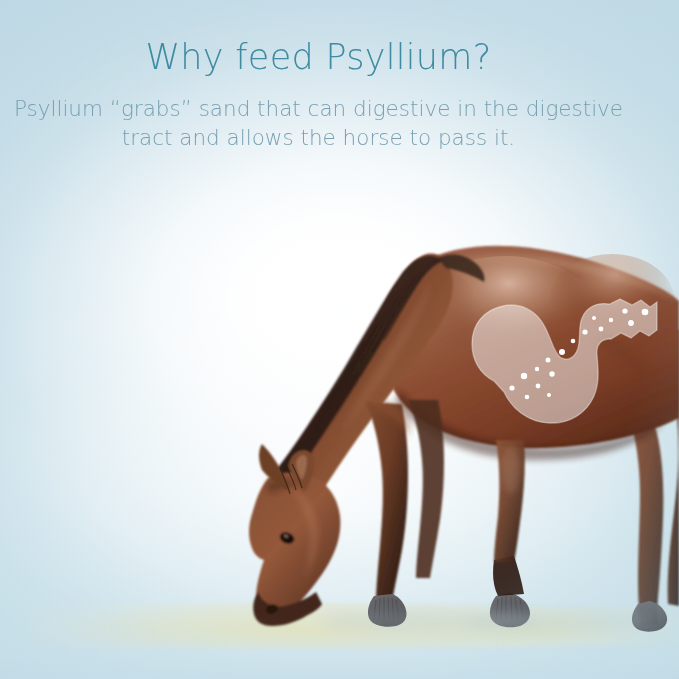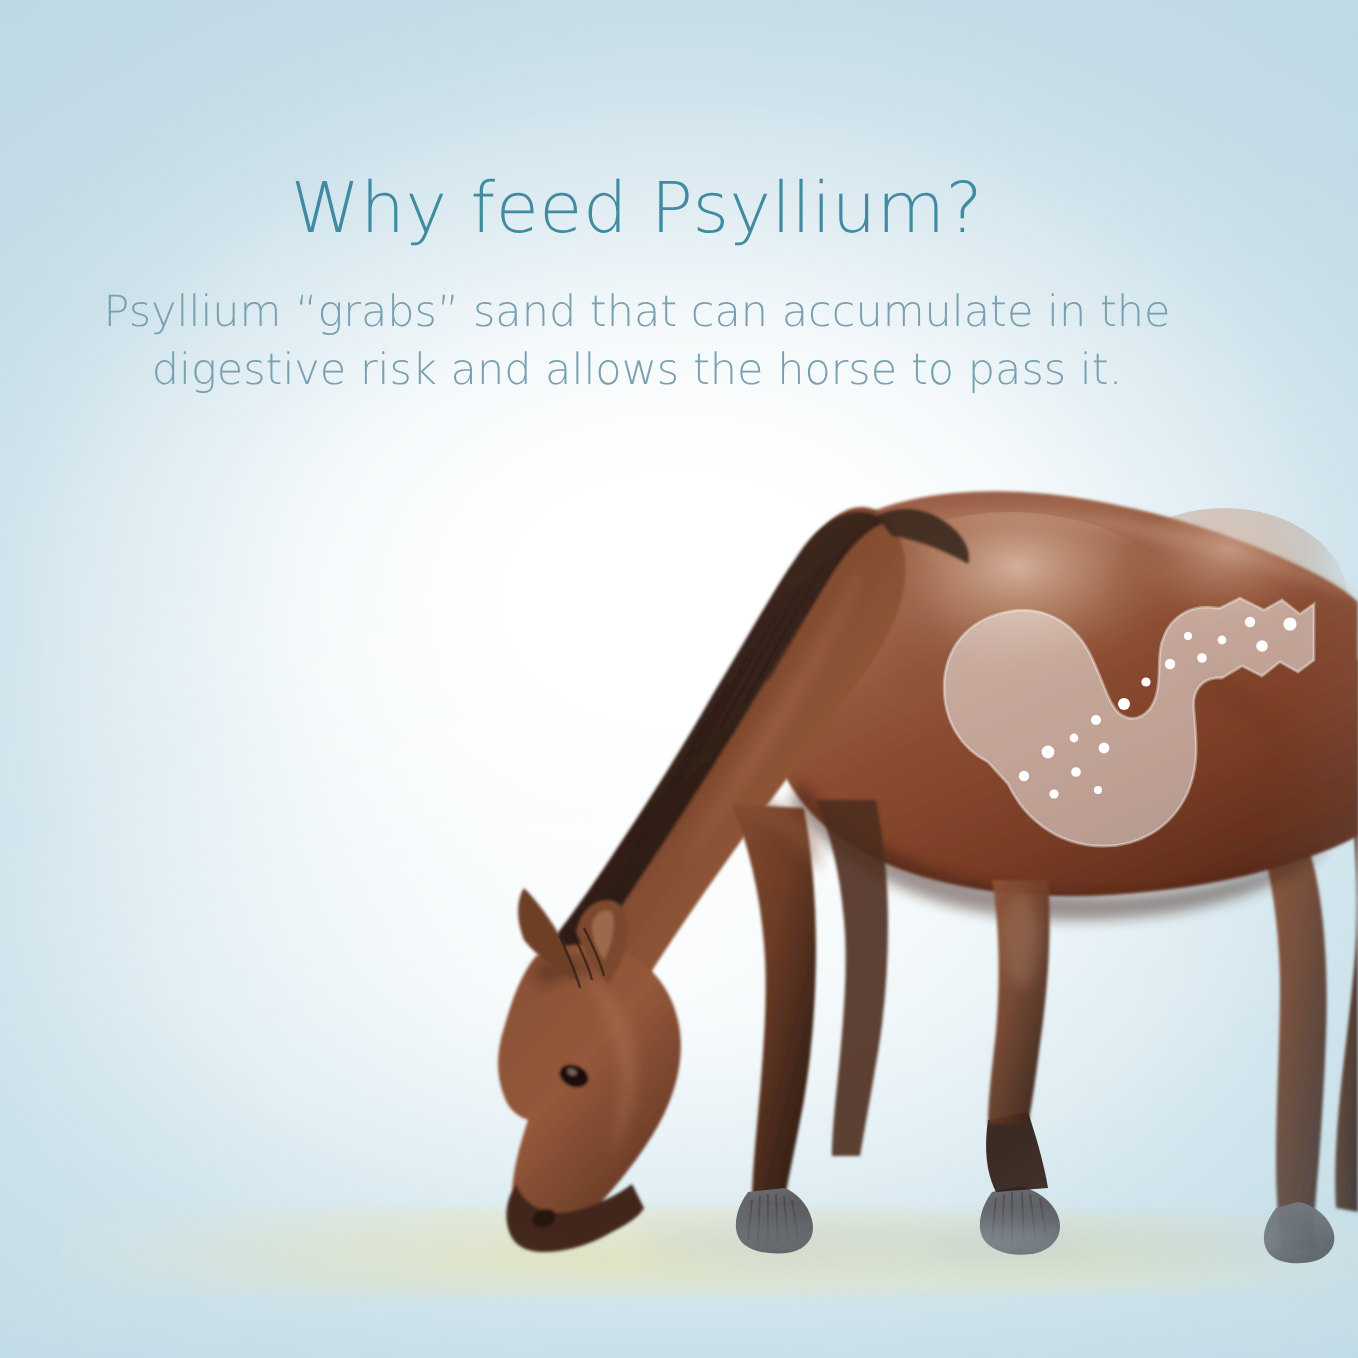--- a/index.html
+++ b/index.html
@@ -55,21 +55,20 @@
   }
 
   
   .text-block {
     position: absolute;
     top: 0;
     left: 0;
     width: 637px;
     text-align: center;
     z-index: 6;
-    margin-top: 48px;
   }
   .headline {
     margin: 0;
     padding-top: 38px;
     font-size: 35px;
     font-weight: 300;
     letter-spacing: 0.3px;
     color: #3f8ba1;
     line-height: 1.12;
     font-family: "DejaVu Sans", sans-serif;
@@ -525,16 +524,16 @@
   <div class="ground">
     <div class="ground-haze"></div>
     <div class="ground-haze2"></div>
     <div class="ground-fade"></div>
   </div>
 
   <div class="bg-vignette" style="z-index:5;pointer-events:none;"></div>
 
   <div class="text-block">
     <h1 class="headline">Why feed Psyllium?</h1>
-    <p class="para-light">Psyllium “grabs” sand that can accumulate in the digestive risk and allows the horse to pass it.</p>
+    <p class="para-light">Psyllium “grabs” sand that can digestive in the digestive tract and allows the horse to pass it.</p>
   </div>
 
 </div>
 
 </body></html>

